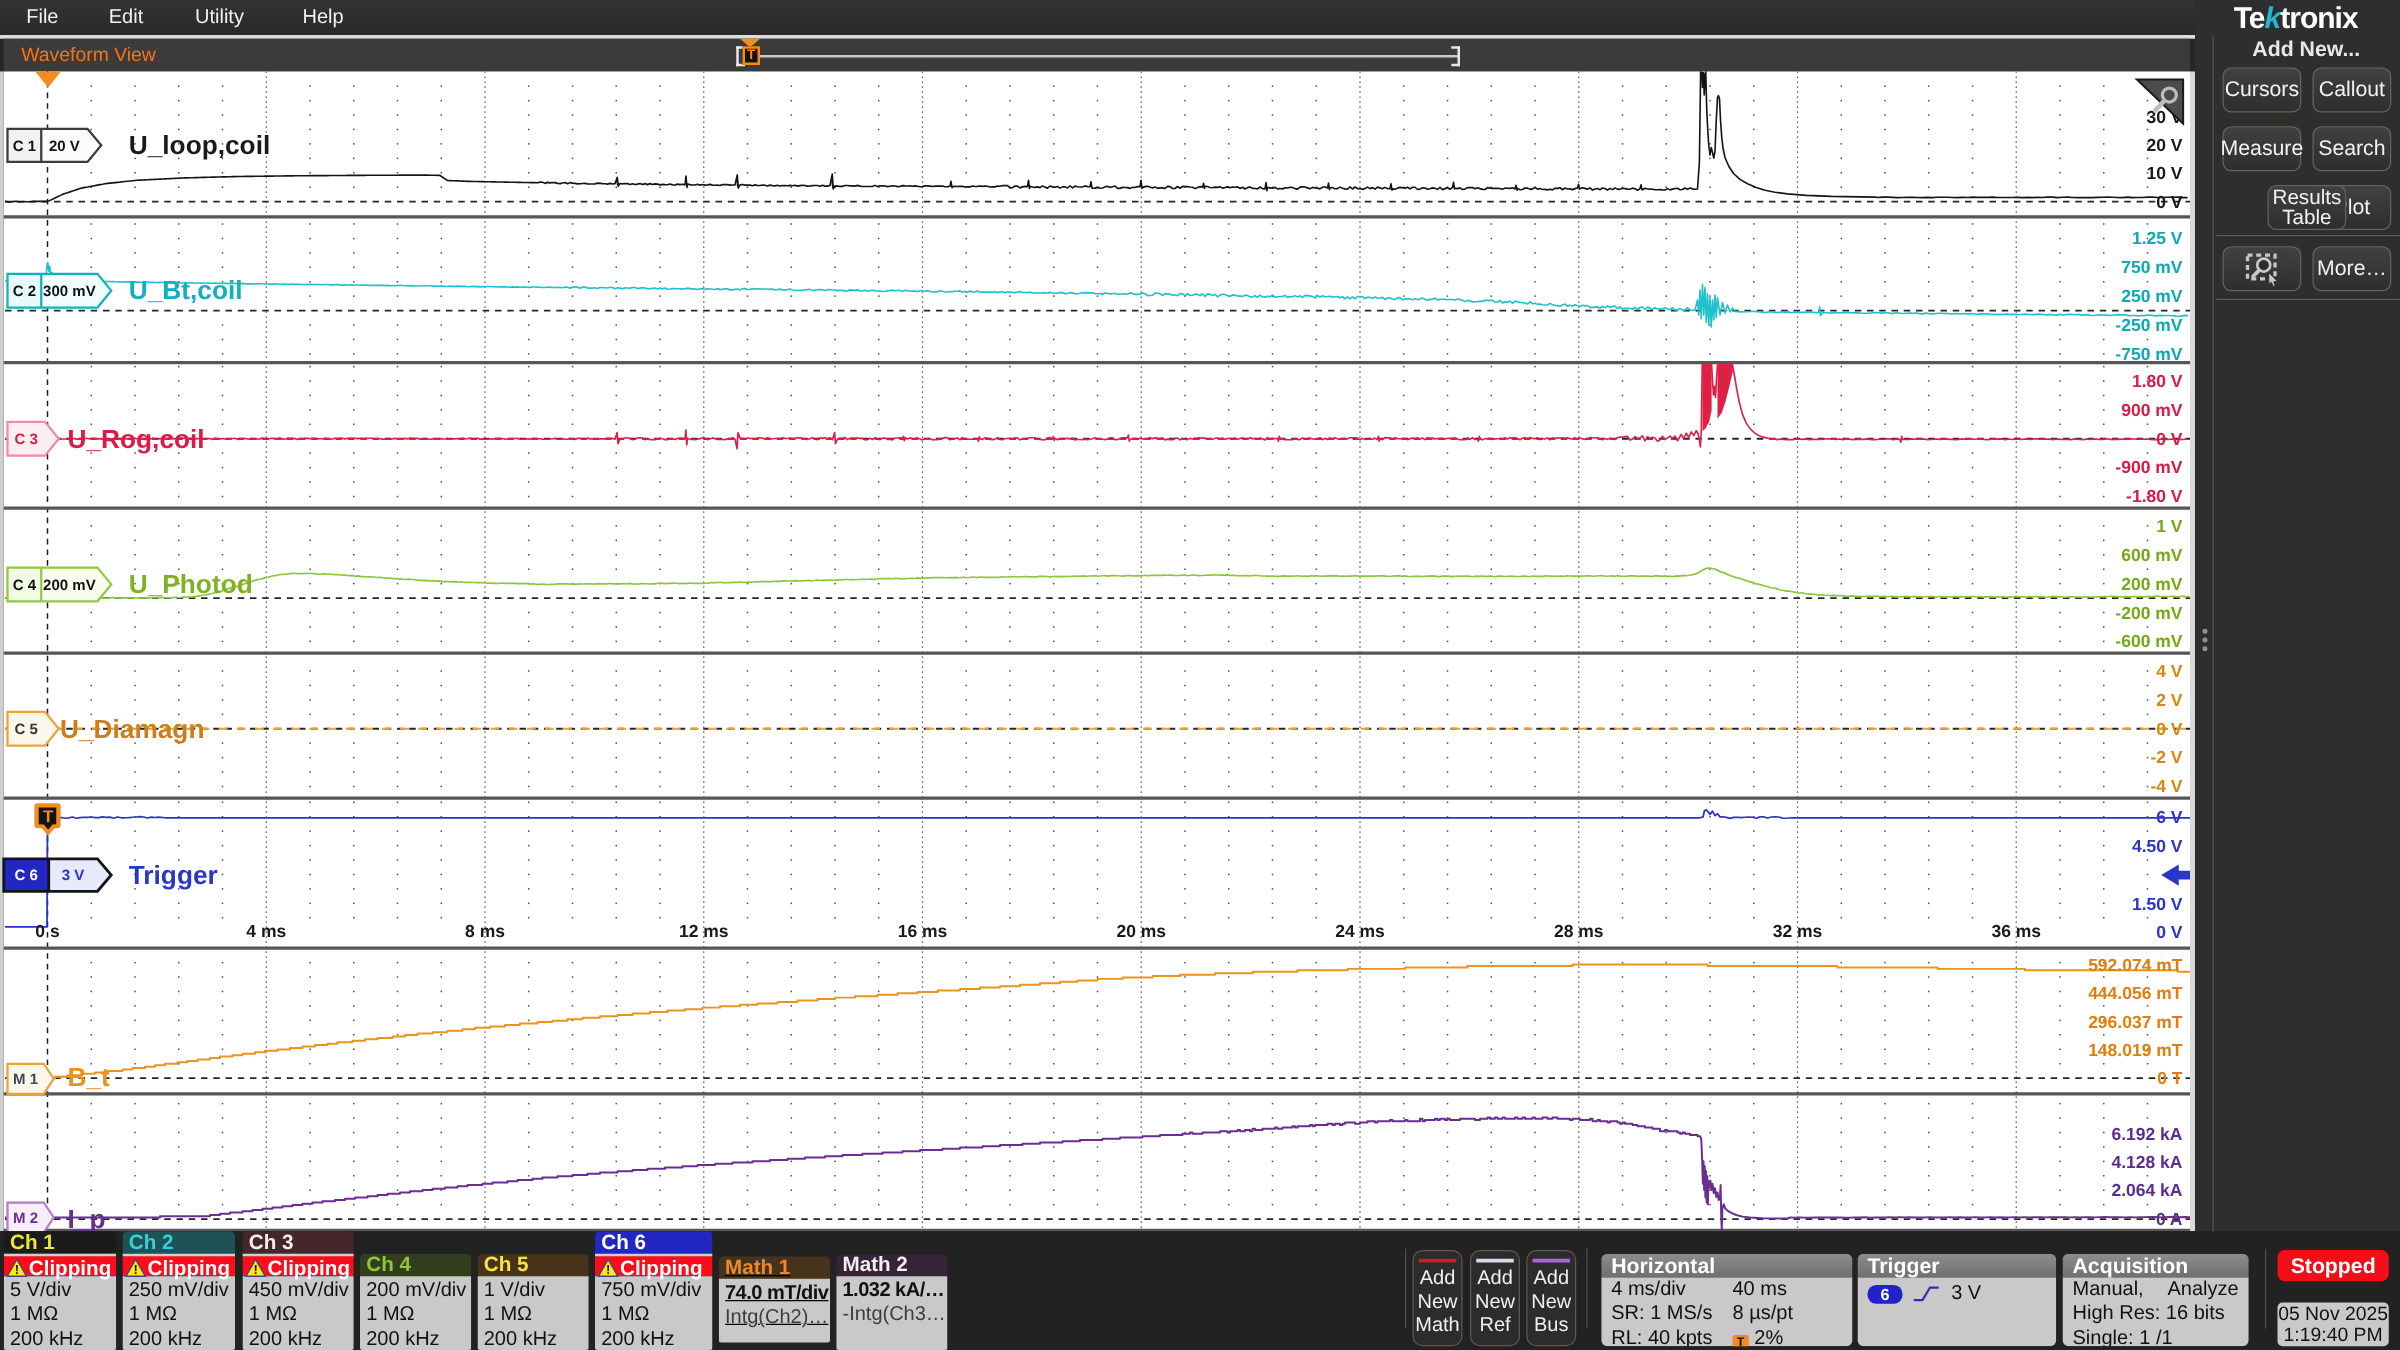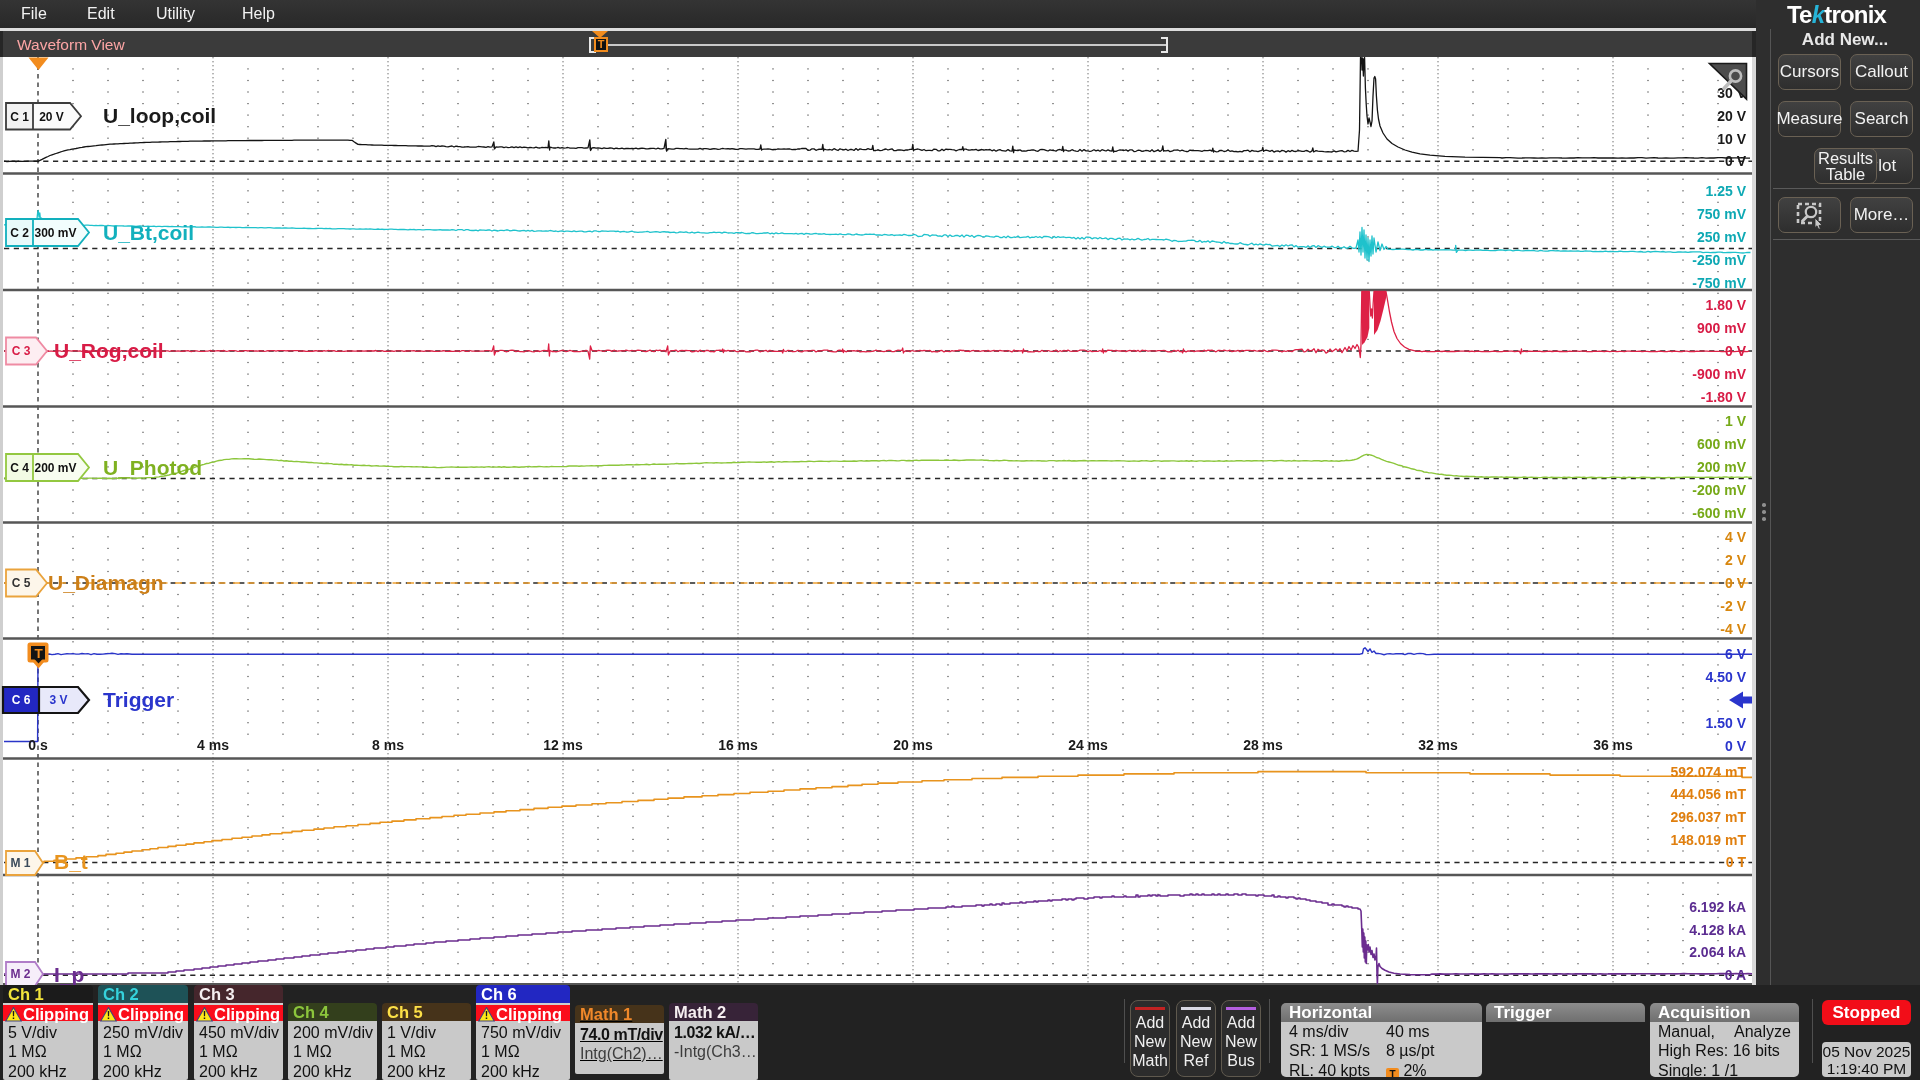--- a/index.html
+++ b/index.html
@@ -1,20 +1,20 @@
 <!DOCTYPE html>
 <html><head><meta charset="utf-8"><style>
 * { margin:0; padding:0; box-sizing:border-box; }
 html,body { width:1920px; height:1080px; overflow:hidden; background:#262626; font-family:"Liberation Sans", sans-serif; }
 .abs { position:absolute; }
 #menubar { left:0; top:0; width:1920px; height:28px; background:linear-gradient(#343434,#282828); }
 #menubar span { color:#f2f2f2; font-size:16px; line-height:28px; position:absolute; top:0; }
 #topline { left:0; top:28px; width:1756px; height:2.5px; background:#dcdcdc; }
 #waveheader { left:3px; top:30.5px; width:1749px; height:26.5px; background:#3b3b3b; }
-#waveheader .title { position:absolute; left:14px; top:5px; color:#fca5a5; font-size:15.5px; }
+#waveheader .title { position:absolute; left:14px; top:5px; color:#f97316; font-size:15.5px; }
 #minitl-line { position:absolute; left:592px; top:13px; width:572px; height:2px; background:#c9c9c9; }
 #minitl-lb { position:absolute; left:586px; top:6px; width:7px; height:16px; border-left:2px solid #e8e8e8; border-top:2px solid #e8e8e8; border-bottom:2px solid #e8e8e8; }
 #minitl-rb { position:absolute; left:1158px; top:6px; width:7px; height:16px; border-right:2px solid #e8e8e8; border-top:2px solid #e8e8e8; border-bottom:2px solid #e8e8e8; }
 #minitl-tri { position:absolute; left:589px; top:0px; width:0; height:0; border-left:8px solid transparent; border-right:8px solid transparent; border-top:7px solid #f28c1e; }
 #minitl-T { position:absolute; left:591px; top:6px; width:14px; height:15px; background:#111; border:2.5px solid #f28c1e; color:#f28c1e; font-size:11px; font-weight:bold; text-align:center; line-height:10px; }
 #gridsvg { left:0; top:57px; }
 #bottombar { left:0; top:985px; width:1920px; height:95px; background:#222222; }
 .chbadge { position:absolute; border-radius:4px 4px 2px 2px; overflow:hidden; }
 .chhead { height:18px; font-size:16.5px; font-weight:bold; padding-left:5px; line-height:18px; }
 .clip { height:18px; background:#fb0d1b; color:#fff; font-weight:bold; font-size:16.5px; line-height:18px; padding-left:2px; border-top:2px solid #cfcfcf;}
@@ -2880,20 +2880,27 @@
     <div class="panel" style="left:1281px; top:18px; width:201px; height:74px;">
 <div class="phead">Horizontal</div>
 <div class="pbody" style="height:55px; padding-top:0px;">
 <div>4 ms/div<span style="position:absolute; left:105px;">40 ms</span></div>
 <div>SR: 1 MS/s<span style="position:absolute; left:105px;">8 µs/pt</span></div>
 <div>RL: 40 kpts<span style="position:absolute; left:105px;"><span style="display:inline-block;width:13px;height:13px;background:#f28c1e;color:#111;font-size:10px;font-weight:bold;text-align:center;line-height:13px;border-radius:2px;position:relative;top:2px;">T</span> 2%</span></div>
 </div>
     </div>
     <div class="panel" style="left:1486px; top:18px; width:159px; height:74px;">
 <div class="phead">Trigger</div>
+<div class="pbody" style="height:55px; padding-top:4px;">
+<span style="display:inline-block;width:28px;height:15px;background:#2222cc;border-radius:7px;color:#fff;font-size:13px;font-weight:bold;text-align:center;line-height:15px;">6</span>
+<svg width="22" height="14" style="margin:0 4px; position:relative; top:2px;">
+          <polyline points="1,12 8,12 14,2 21,2" fill="none" stroke="#2a35aa" stroke-width="1.8"></polyline>
+        </svg>
+<span style="position:relative; top:-1px;">3 V</span>
+</div>
     </div>
     <div class="panel" style="left:1650px; top:18px; width:149px; height:74px;">
 <div class="phead">Acquisition</div>
 <div class="pbody" style="height:55px; padding-top:0px;">
 <div>Manual,<span style="position:absolute; left:84px;">Analyze</span></div>
 <div>High Res: 16 bits</div>
 <div>Single: 1 /1</div>
 </div>
     </div>
   </div>

